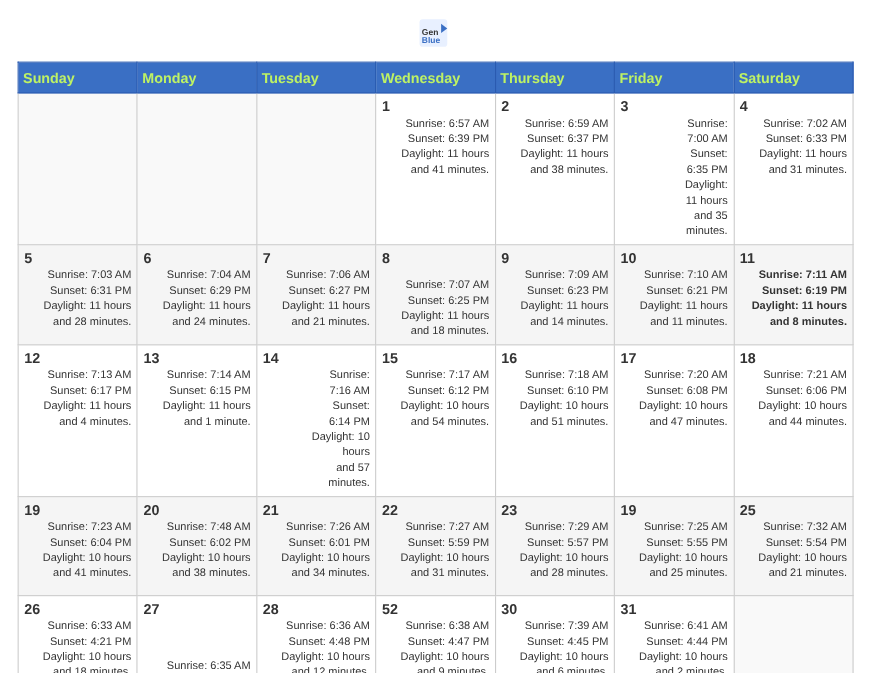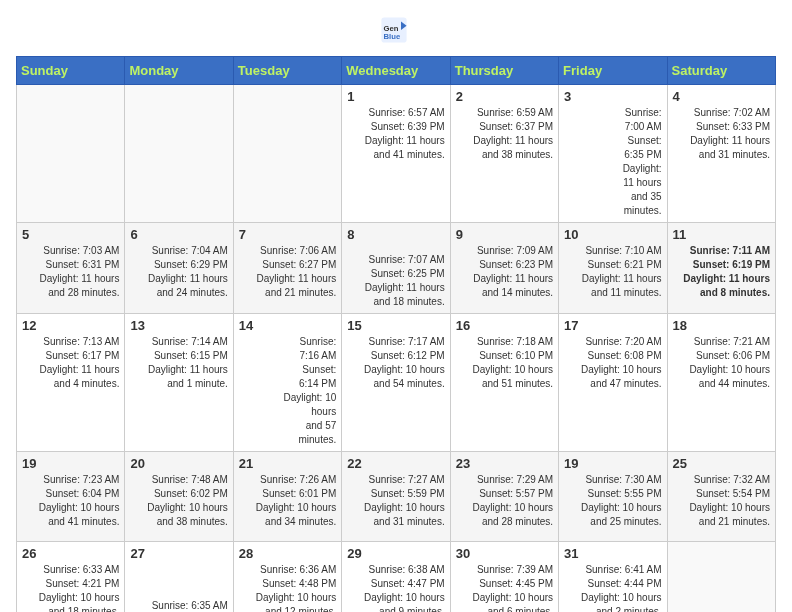--- a/index.html
+++ b/index.html
@@ -280,21 +280,21 @@
         </td>
         <td>
           <div class="day-number">23</div>
           <div class="day-info" style="white-space: pre-line;">Sunrise: 7:29 AM
 Sunset: 5:57 PM
 Daylight: 10 hours
 and 28 minutes.</div>
         </td>
         <td>
           <div class="day-number">19</div>
-          <div class="day-info" style="white-space: pre-line;">Sunrise: 7:30 AM
+          <div class="day-info" style="white-space: pre-line;">Sunrise: 7:25 AM
 Sunset: 5:55 PM
 Daylight: 10 hours
 and 25 minutes.</div>
         </td>
         <td>
           <div class="day-number">25</div>
           <div class="day-info" style="white-space: pre-line;">Sunrise: 7:32 AM
 Sunset: 5:54 PM
 Daylight: 10 hours
 and 21 minutes.</div>
@@ -316,21 +316,21 @@
 and 15 minutes.</div>
         </td>
         <td>
           <div class="day-number">28</div>
           <div class="day-info" style="white-space: pre-line;">Sunrise: 6:36 AM
 Sunset: 4:48 PM
 Daylight: 10 hours
 and 12 minutes.</div>
         </td>
         <td>
-          <div class="day-number">29</div>
+          <div class="day-number">52</div>
           <div class="day-info" style="white-space: pre-line;">Sunrise: 6:38 AM
 Sunset: 4:47 PM
 Daylight: 10 hours
 and 9 minutes.</div>
         </td>
         <td>
           <div class="day-number">30</div>
           <div class="day-info" style="white-space: pre-line;">Sunrise: 7:39 AM
 Sunset: 4:45 PM
 Daylight: 10 hours

